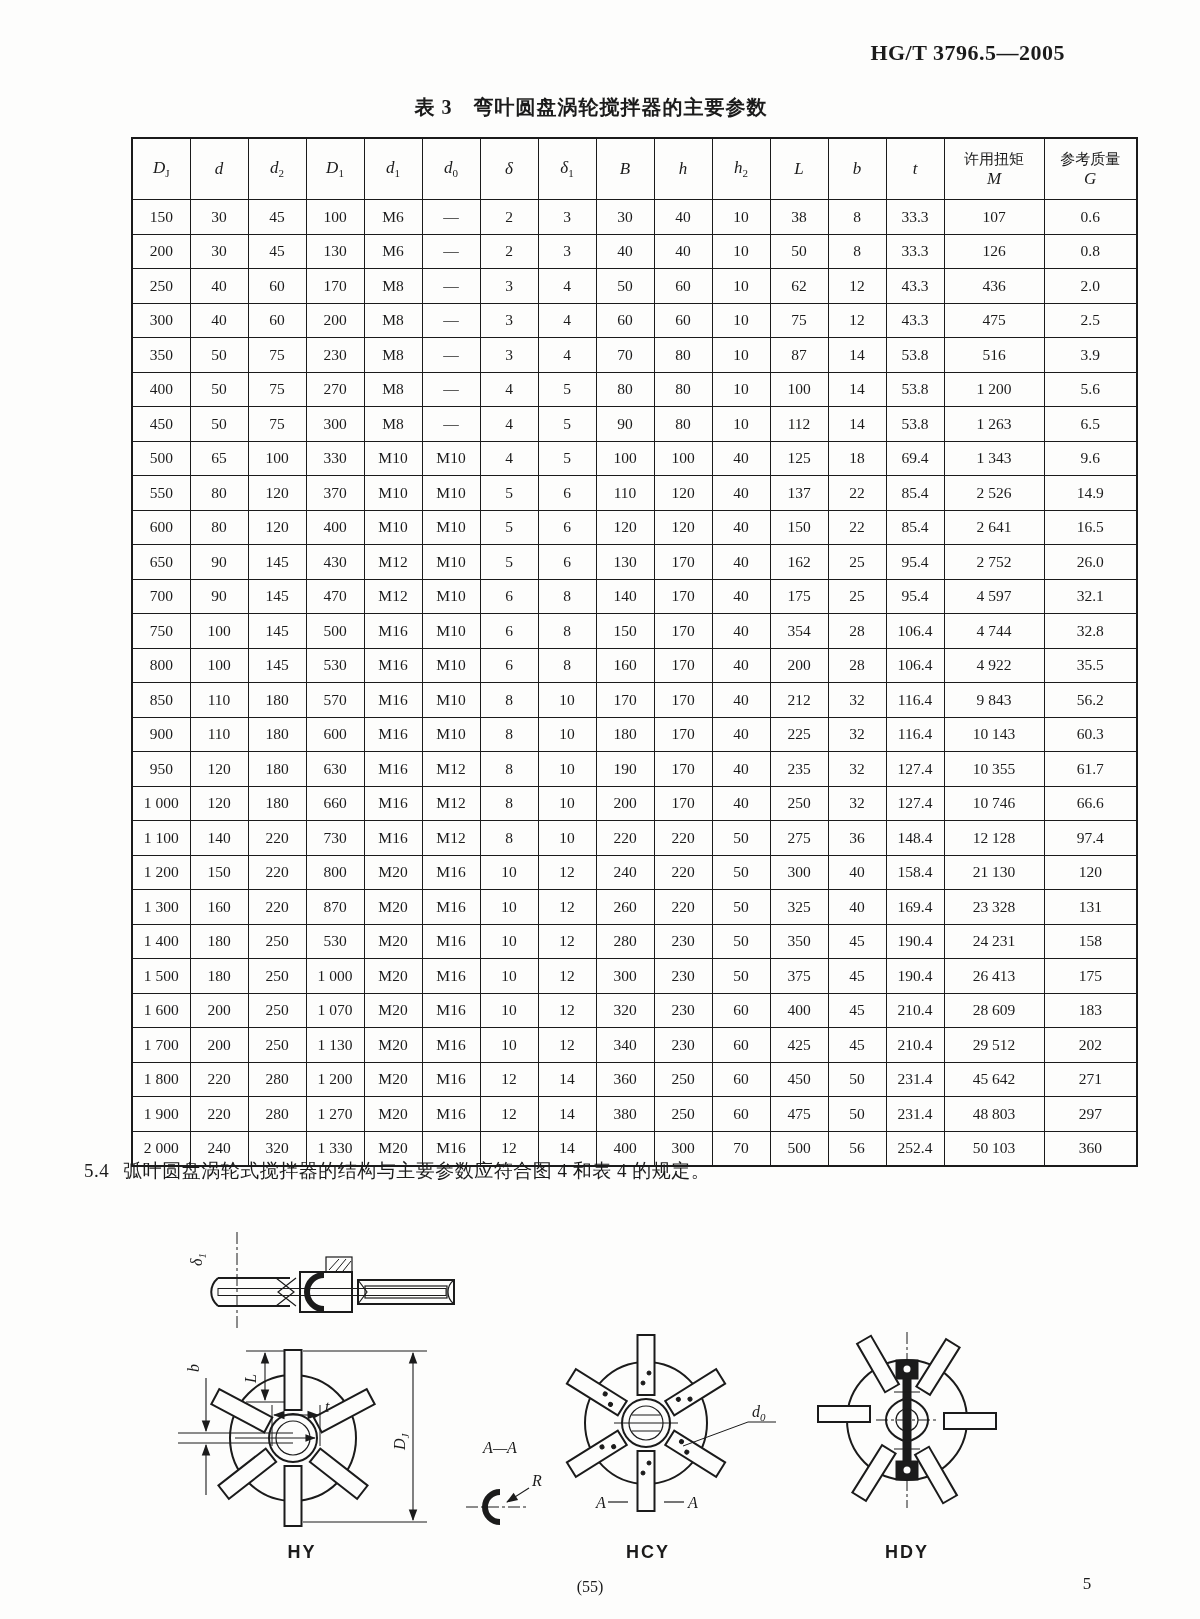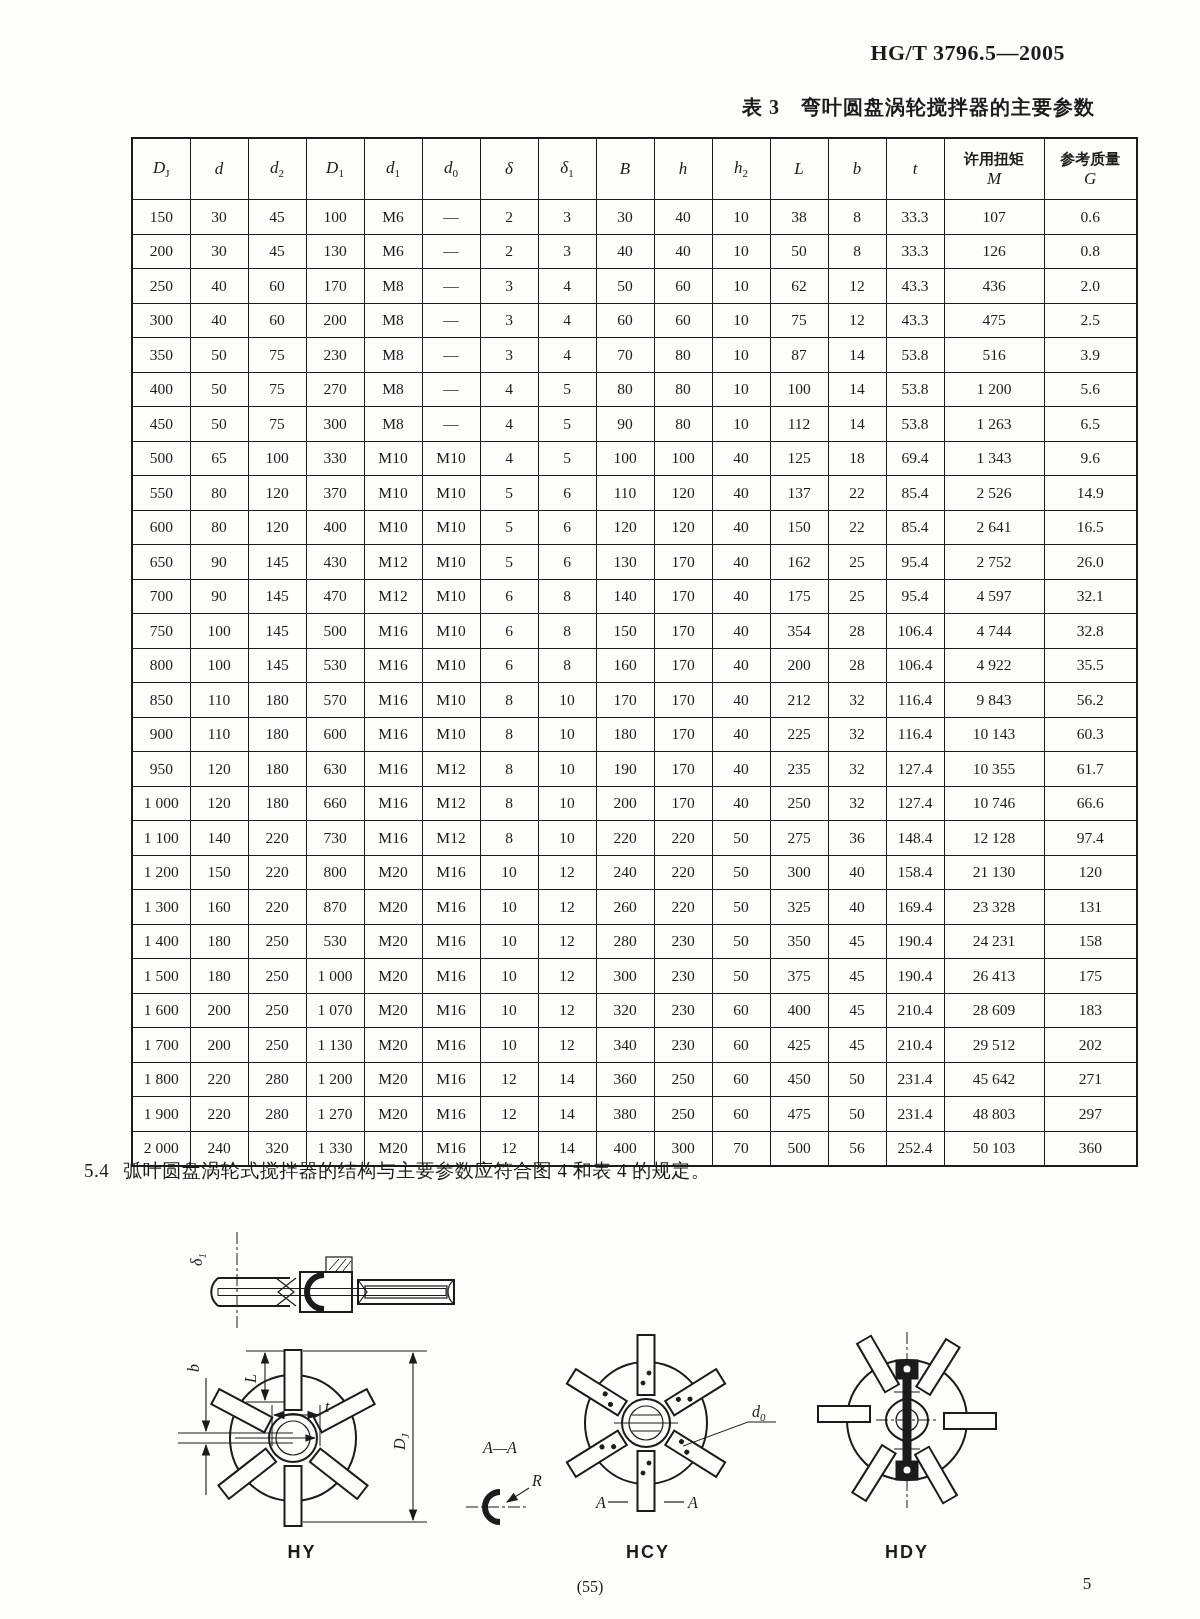--- a/index.html
+++ b/index.html
@@ -11,37 +11,37 @@
     color:#1b1b1b;
     overflow:hidden;
   }
   .std-number{
     position:absolute;top:40px;left:660px;width:405px;
     text-align:right;font-weight:bold;font-size:22px;letter-spacing:.5px;
     font-family:Liberation Serif, serif;
   }
   .table-title{
     position:absolute;top:94px;left:87px;width:1008px;
-    text-align:right;font-weight:bold;font-size:20px;letter-spacing:1px;
+    text-align:center;font-weight:bold;font-size:20px;letter-spacing:1px;
   }
   .tbl-wrap{position:absolute;top:137px;left:87px;padding-left:44px;}
   table.doc-table{
     border-collapse:collapse;table-layout:fixed;
     border:2px solid #1b1b1b;
     font-family:"Liberation Serif","DejaVu Serif",serif;
   }
   table.doc-table th,table.doc-table td{
     border:1px solid #1b1b1b;text-align:center;vertical-align:middle;
     padding:0;overflow:hidden;white-space:nowrap;
   }
   table.doc-table th{height:60px;font-weight:normal;font-size:17px;}
   table.doc-table td{height:33.5px;font-size:15.5px;}
   .sym{font-style:italic;}
   th sub, .ssub{font-size:11px;}
-  .hdr-top{font-size:15px;font-weight:bold;line-height:1.35;}
+  .hdr-top{font-size:15px;font-weight:normal;line-height:1.35;}
   .section-line{
     position:absolute;top:1158px;left:84px;width:1000px;
     font-size:19px;letter-spacing:.5px;
   }
   .section-line .sec-no{font-weight:normal;margin-right:14px;}
   .figs{position:absolute;top:1200px;left:80px;}
   .footer-center{position:absolute;top:1578px;left:555px;width:70px;text-align:center;font-size:16px;}
   .page-number{position:absolute;top:1574px;left:1072px;width:30px;text-align:center;font-size:17px;}
   
   .ln{stroke:#1b1b1b;stroke-width:2;fill:none;}

